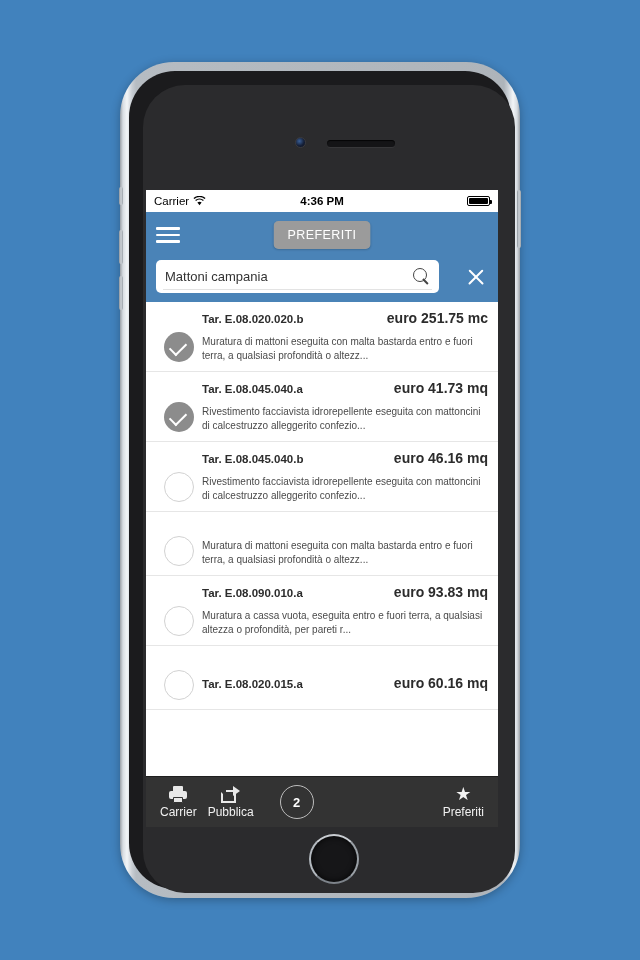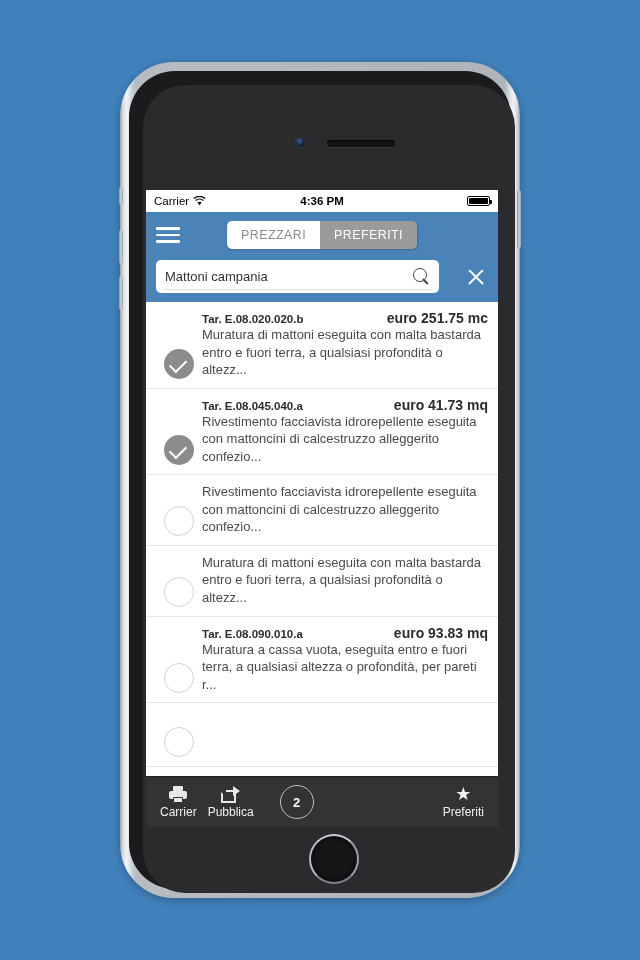--- a/index.html
+++ b/index.html
@@ -160,21 +160,21 @@
   .circle.on::after {
     content:''; position:absolute; left:9px; top:7px;
     width: 8px; height: 14px;
     border: solid #fff; border-width: 0 2.6px 2.6px 0;
     transform: rotate(45deg);
   }
   .row-body { flex: 1; min-width: 0; }
   .row-topline { display: flex; justify-content: space-between; align-items: baseline; gap: 8px; }
   .row-code { font-size: 11.5px; font-weight: bold; color: #2c2c2c; white-space: nowrap; }
   .row-price { font-size: 14px; font-weight: bold; color: #2c2c2c; white-space: nowrap; }
-  .row-desc { font-size: 13px; color: #4a4a4a; line-height: 1.35; }
+  .row-desc { margin-top: 9px; font-size: 10px; color: #4a4a4a; line-height: 1.35; }
 
   
   .toolbar {
     position: absolute; left: 0; right: 0; bottom: 0;
     height: 51px;
     background: #333333;
     display: flex; align-items: center;
     padding: 0 14px;
     border-top: 1px solid #1f1f1f;
   }
@@ -235,21 +235,20 @@
         </div>
 
         <div class="header">
           <div class="header-top">
             <div class="hamburger">
               <span></span>
                 <span></span>
                 <span></span>
             </div>
             <div class="segmented">
-              <div class="seg inactive">PREZZARI</div>
               <div class="seg active">PREFERITI</div>
             </div>
           </div>
           <div class="searchrow">
             <div class="searchbox">
               <input type="text" value="Mattoni campania" style="">
               <div class="mag"></div>
               <div class="search-underline"></div>
             </div>
             <div class="clear-x"></div>
@@ -283,20 +282,24 @@
               </div>
               <div class="row-desc">Rivestimento facciavista idrorepellente eseguita con mattoncini di calcestruzzo alleggerito confezio...</div>
             </div>
           </div>
 
           <div class="row">
             <div class="check-wrap">
               <div class="circle off"></div>
             </div>
             <div class="row-body">
+              <div class="row-topline">
+                <span class="row-code">Tar. E.08.045.040.b</span>
+                <span class="row-price">euro 46.16 mq</span>
+              </div>
               <div class="row-desc">Rivestimento facciavista idrorepellente eseguita con mattoncini di calcestruzzo alleggerito confezio...</div>
             </div>
           </div>
 
           <div class="row">
             <div class="check-wrap">
               <div class="circle off"></div>
             </div>
             <div class="row-body">
               <div class="row-desc">Muratura di mattoni eseguita con malta bastarda entro e fuori terra, a qualsiasi profondità o altezz...</div>
@@ -312,20 +315,27 @@
                 <span class="row-code">Tar. E.08.090.010.a</span>
                 <span class="row-price">euro 93.83 mq</span>
               </div>
               <div class="row-desc">Muratura a cassa vuota, eseguita entro e fuori terra, a qualsiasi altezza o profondità, per pareti r...</div>
             </div>
           </div>
 
           <div class="row">
             <div class="check-wrap">
               <div class="circle off"></div>
+            </div>
+            <div class="row-body">
+              <div class="row-topline">
+                <span class="row-code">Tar. E.08.020.015.a</span>
+                <span class="row-price">euro 60.16 mq</span>
+              </div>
+              <div class="row-desc"></div>
             </div>
           </div>
 
         </div>
 
         <div class="toolbar">
           <div class="tb-item">
             <div class="icon-printer">
               <div class="p-top"></div>
                 <div class="p-body"></div>

